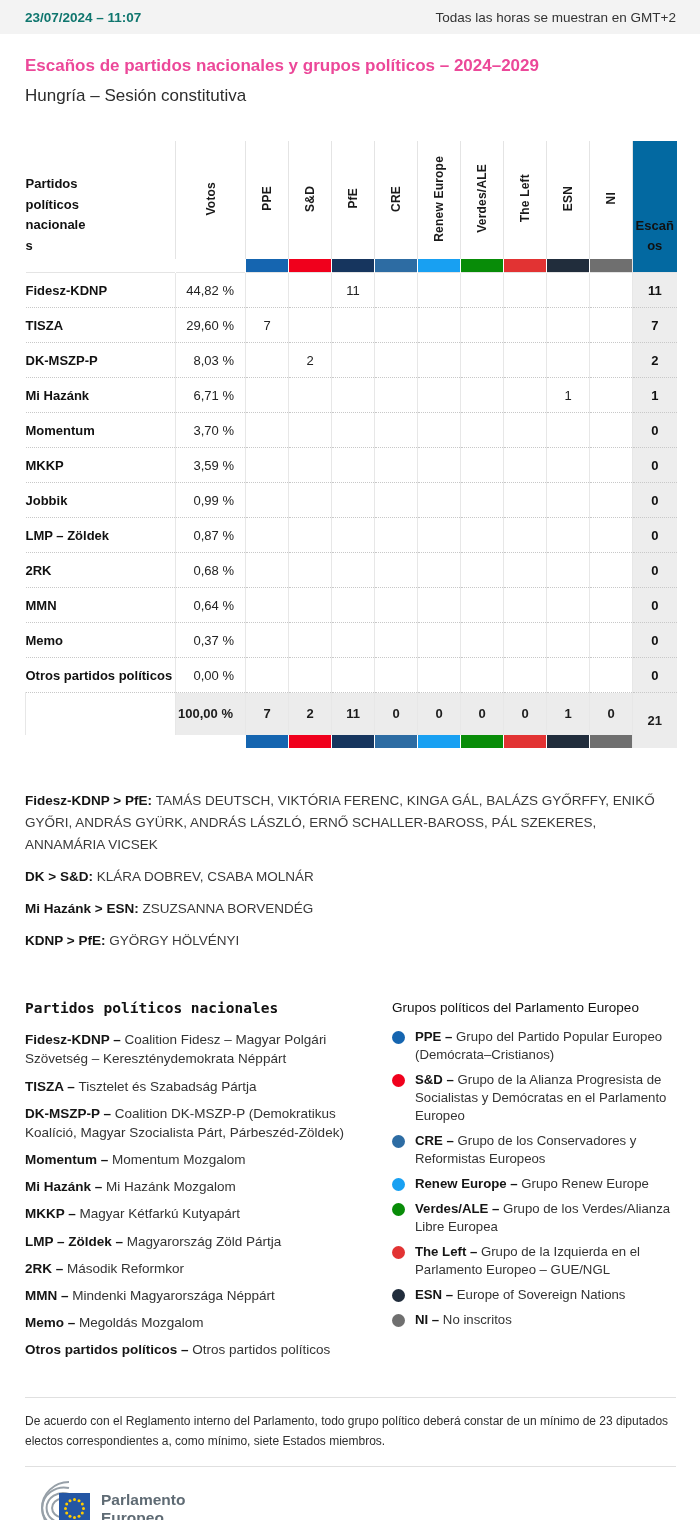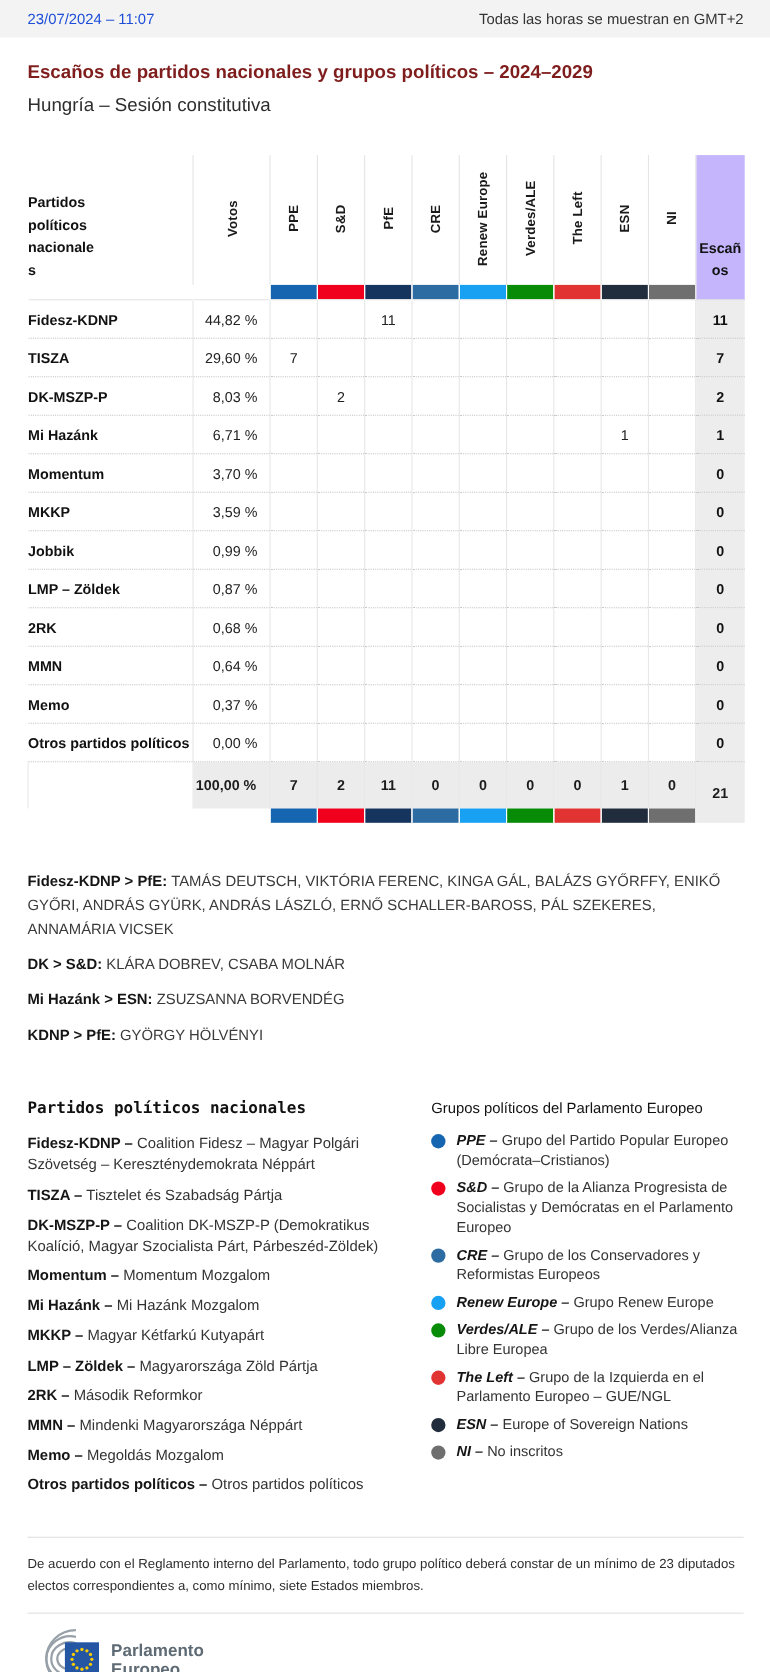--- a/index.html
+++ b/index.html
@@ -15,26 +15,26 @@
   
   .topbar {
     height: 34px;
     background: #f3f3f3;
     display: flex;
     align-items: center;
     justify-content: space-between;
     padding: 0 24px 0 25px;
     font-size: 13.5px;
   }
-  .topbar .date { font-weight: 400; color: #1d4ed8; }
+  .topbar .date { font-weight: 700; color: #0f766e; }
   .topbar .tz { color: #333; }
 
   
   .titleblock { padding: 22px 25px 0 25px; }
-  .page-title { font-size: 17px; font-weight: 700; color: #7f1d1d; }
+  .page-title { font-size: 17px; font-weight: 700; color: #ec4899; }
   .page-subtitle { margin-top: 10px; font-size: 17px; font-weight: 400; color: #2d2d2d; }
 
   
   table.seats {
     border-collapse: collapse;
     table-layout: fixed;
     margin: 35px 0 0 25px;
     width: 651px;
   }
   table.seats th, table.seats td { padding: 0; font-size: 13px; }
@@ -53,21 +53,21 @@
   }
   th.votes-head, th.gcol { vertical-align: middle; text-align: center; }
   .vert {
     display: inline-block;
     writing-mode: vertical-rl;
     transform: rotate(180deg);
     font-weight: 700; font-size: 12px; color: #1a1a1a;
     white-space: nowrap; letter-spacing: 0.2px;
   }
   th.seats-head {
-    background: #c4b5fd; vertical-align: bottom; text-align: center;
+    background: #0369a1; vertical-align: bottom; text-align: center;
     border-left: 1px solid #e4e4e4;
   }
   th.seats-head span {
     display: inline-block; width: 40px; overflow-wrap: anywhere;
     font-weight: 700; font-size: 13px; line-height: 1.55; padding-bottom: 16px; color: #111;
   }
   .bar-row td { height: 13px; border-left: 1px solid #ffffff; }
   .bar-row td .bar { height: 13px; width: 100%; }
 
   tbody tr { height: 35px; }
@@ -101,21 +101,21 @@
   }
   .legend-right h3 { font-size: 13.5px; font-weight: 400; color: #111; margin-bottom: 13px; }
   .legend-left .litem { font-size: 13.5px; line-height: 1.42; color: #333; margin-bottom: 8px; }
   .legend-left .litem b { color: #151515; }
   .legend-right .gitem { display: flex; align-items: flex-start; margin-bottom: 7px; }
   .legend-right .dot {
     width: 13px; height: 13px; border-radius: 50%;
     flex-shrink: 0; margin: 3px 10px 0 0;
   }
   .legend-right .gtext { font-size: 13.2px; line-height: 1.36; color: #333; }
-  .legend-right .gtext b { color: #151515; font-style: italic; }
+  .legend-right .gtext b { color: #151515; }
 
   
   .bottom { position: absolute; left: 25px; right: 24px; top: 1397px; }
   .rule { border: none; border-top: 1px solid #e0e0e0; height: 0; }
   .footnote { font-size: 12px; line-height: 1.7; color: #2e2e2e; margin: 13px 0 14px 0; }
   .footer { display: flex; align-items: center; justify-content: space-between; margin-top: 12px; }
   .source { font-size: 14px; color: #222; }
   .source b { color: #111; }
   .eplogo { display: block; }
 </style>
@@ -429,21 +429,21 @@
 <div class="legends">
   <div class="legend-left">
     <h3>Partidos políticos nacionales</h3>
     <div id="legend-parties-list">
         <div class="litem"><b>Fidesz-KDNP – </b><span>Coalition Fidesz – Magyar Polgári Szövetség – Kereszténydemokrata Néppárt</span></div>
         <div class="litem"><b>TISZA – </b><span>Tisztelet és Szabadság Pártja</span></div>
         <div class="litem"><b>DK-MSZP-P – </b><span>Coalition DK-MSZP-P (Demokratikus Koalíció, Magyar Szocialista Párt, Párbeszéd-Zöldek)</span></div>
         <div class="litem"><b>Momentum – </b><span>Momentum Mozgalom</span></div>
         <div class="litem"><b>Mi Hazánk – </b><span>Mi Hazánk Mozgalom</span></div>
         <div class="litem"><b>MKKP – </b><span>Magyar Kétfarkú Kutyapárt</span></div>
-        <div class="litem"><b>LMP – Zöldek – </b><span>Magyarországa Zöld Pártja</span></div>
+        <div class="litem"><b>LMP – Zöldek – </b><span>Magyarország Zöld Pártja</span></div>
         <div class="litem"><b>2RK – </b><span>Második Reformkor</span></div>
         <div class="litem"><b>MMN – </b><span>Mindenki Magyarországa Néppárt</span></div>
         <div class="litem"><b>Memo – </b><span>Megoldás Mozgalom</span></div>
         <div class="litem"><b>Otros partidos políticos – </b><span>Otros partidos políticos</span></div>
       </div>
   </div>
   <div class="legend-right">
     <h3>Grupos políticos del Parlamento Europeo</h3>
     <div id="legend-groups-list">
         <div class="gitem">

